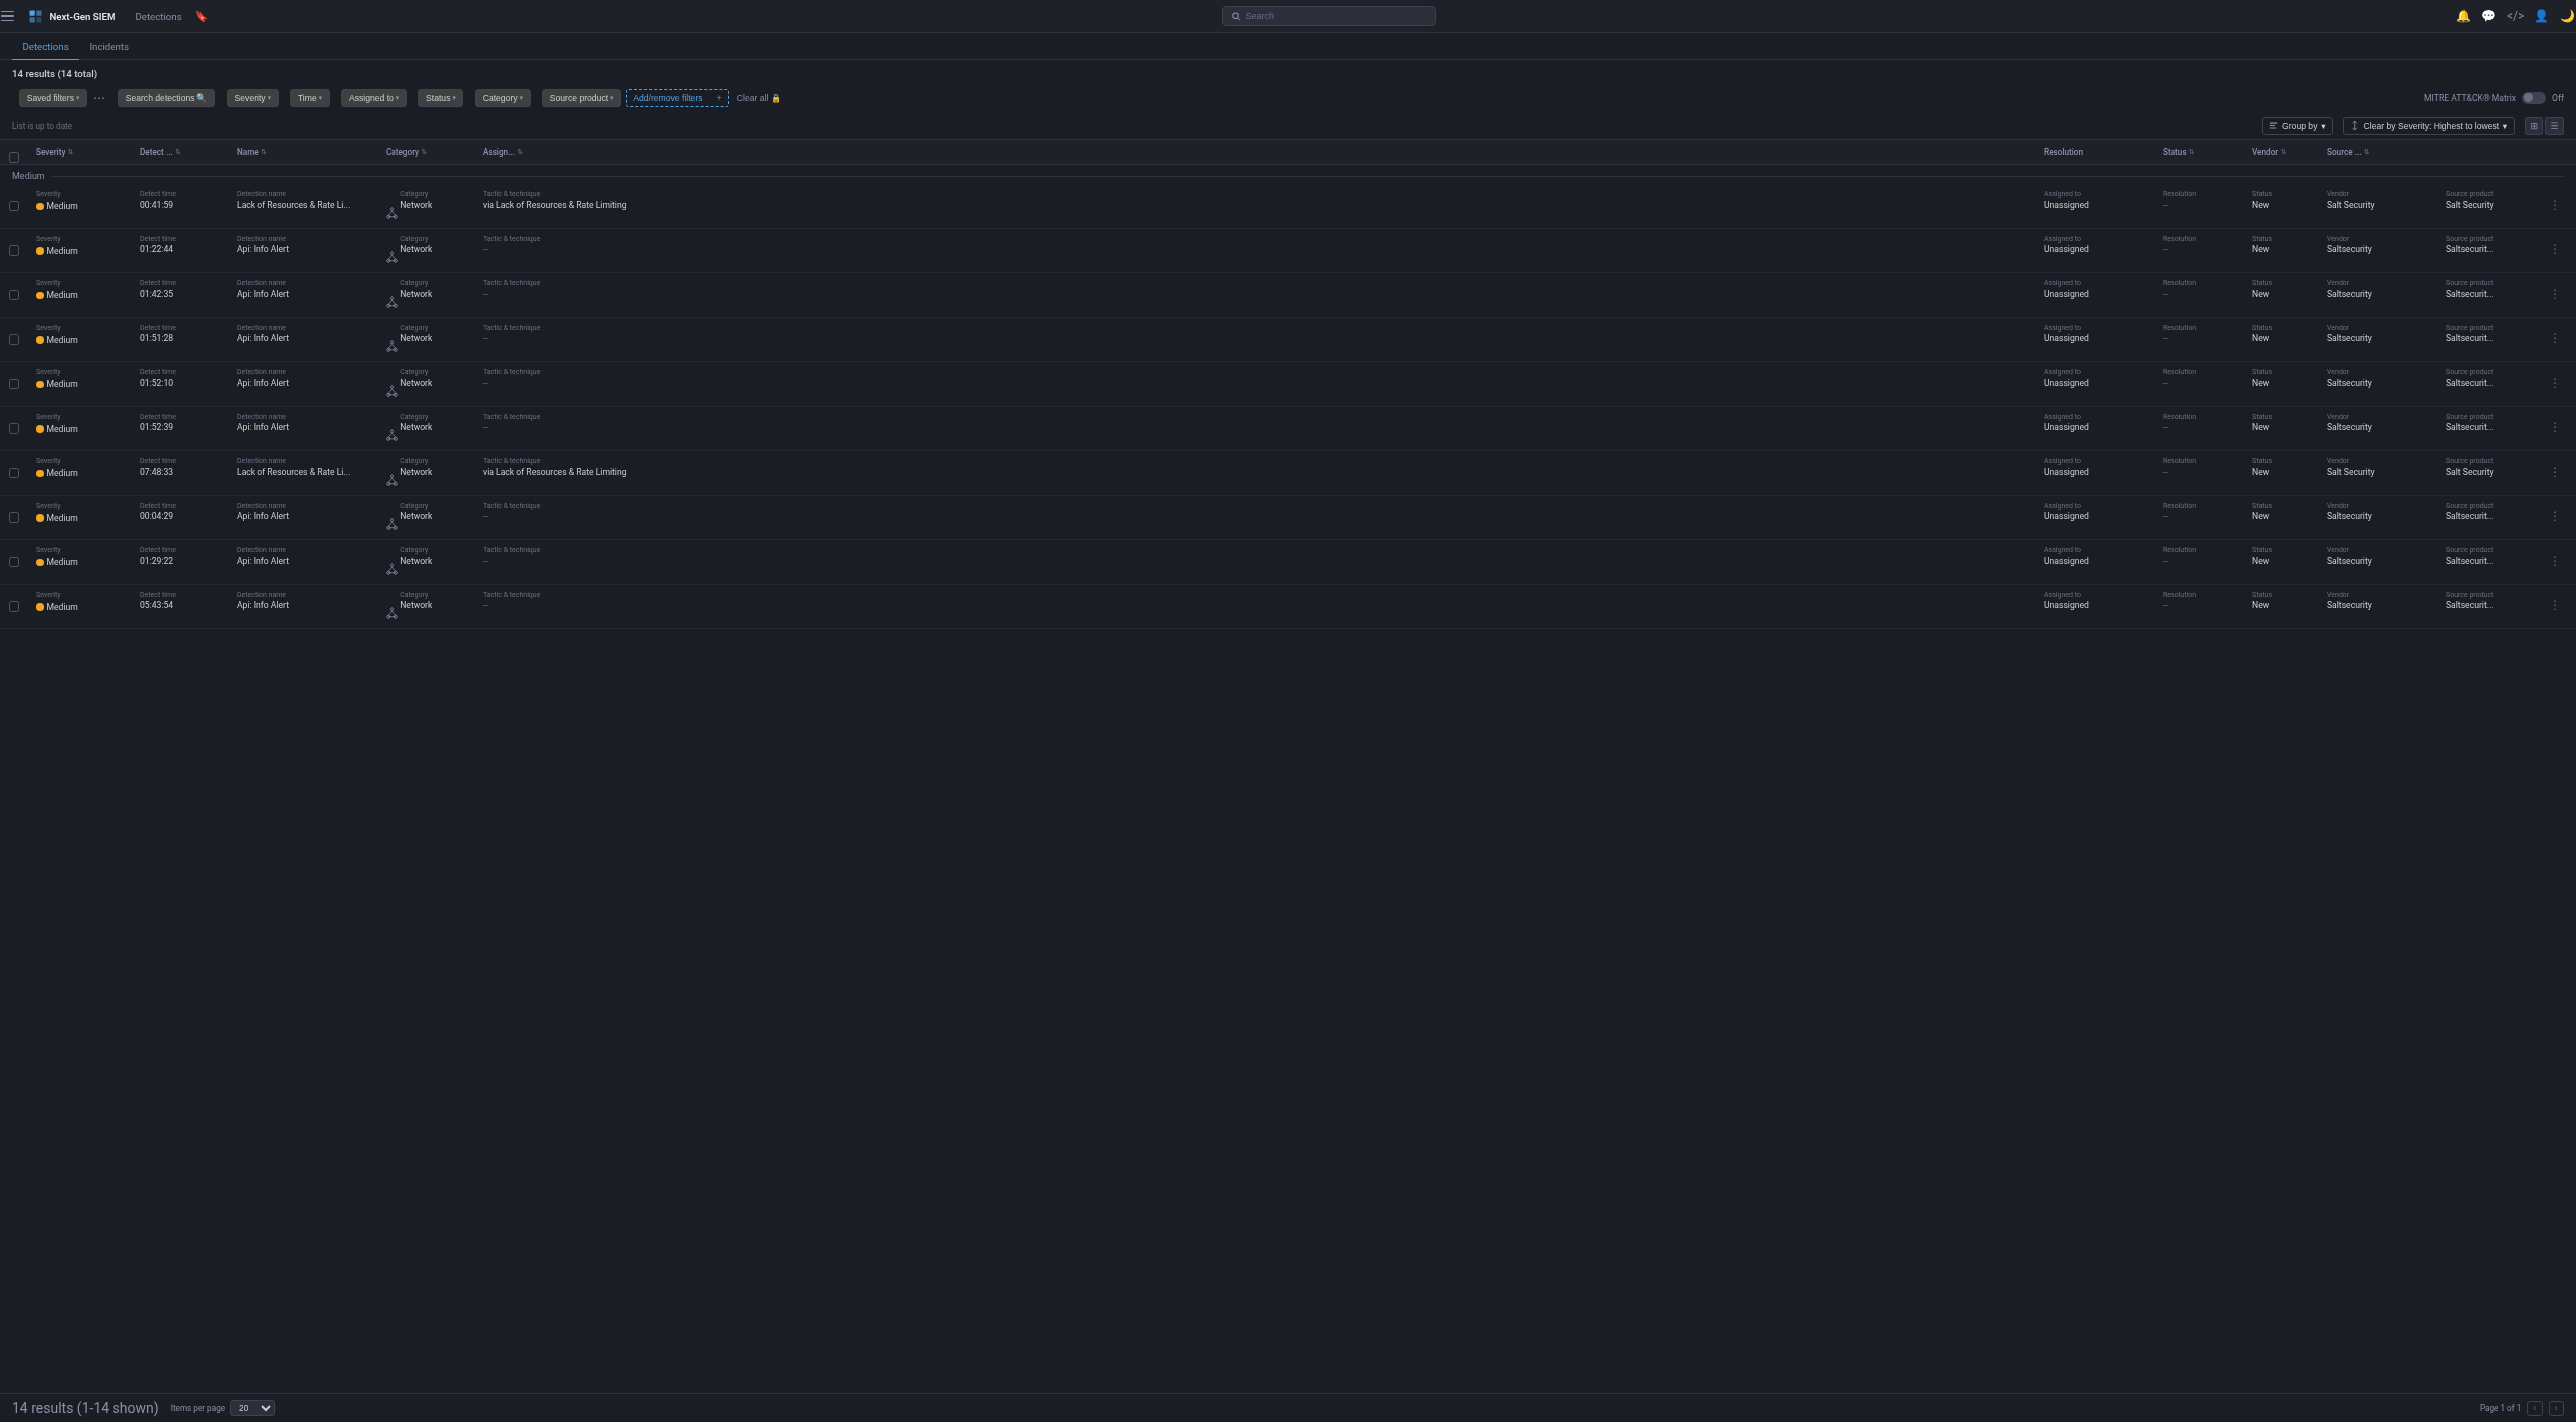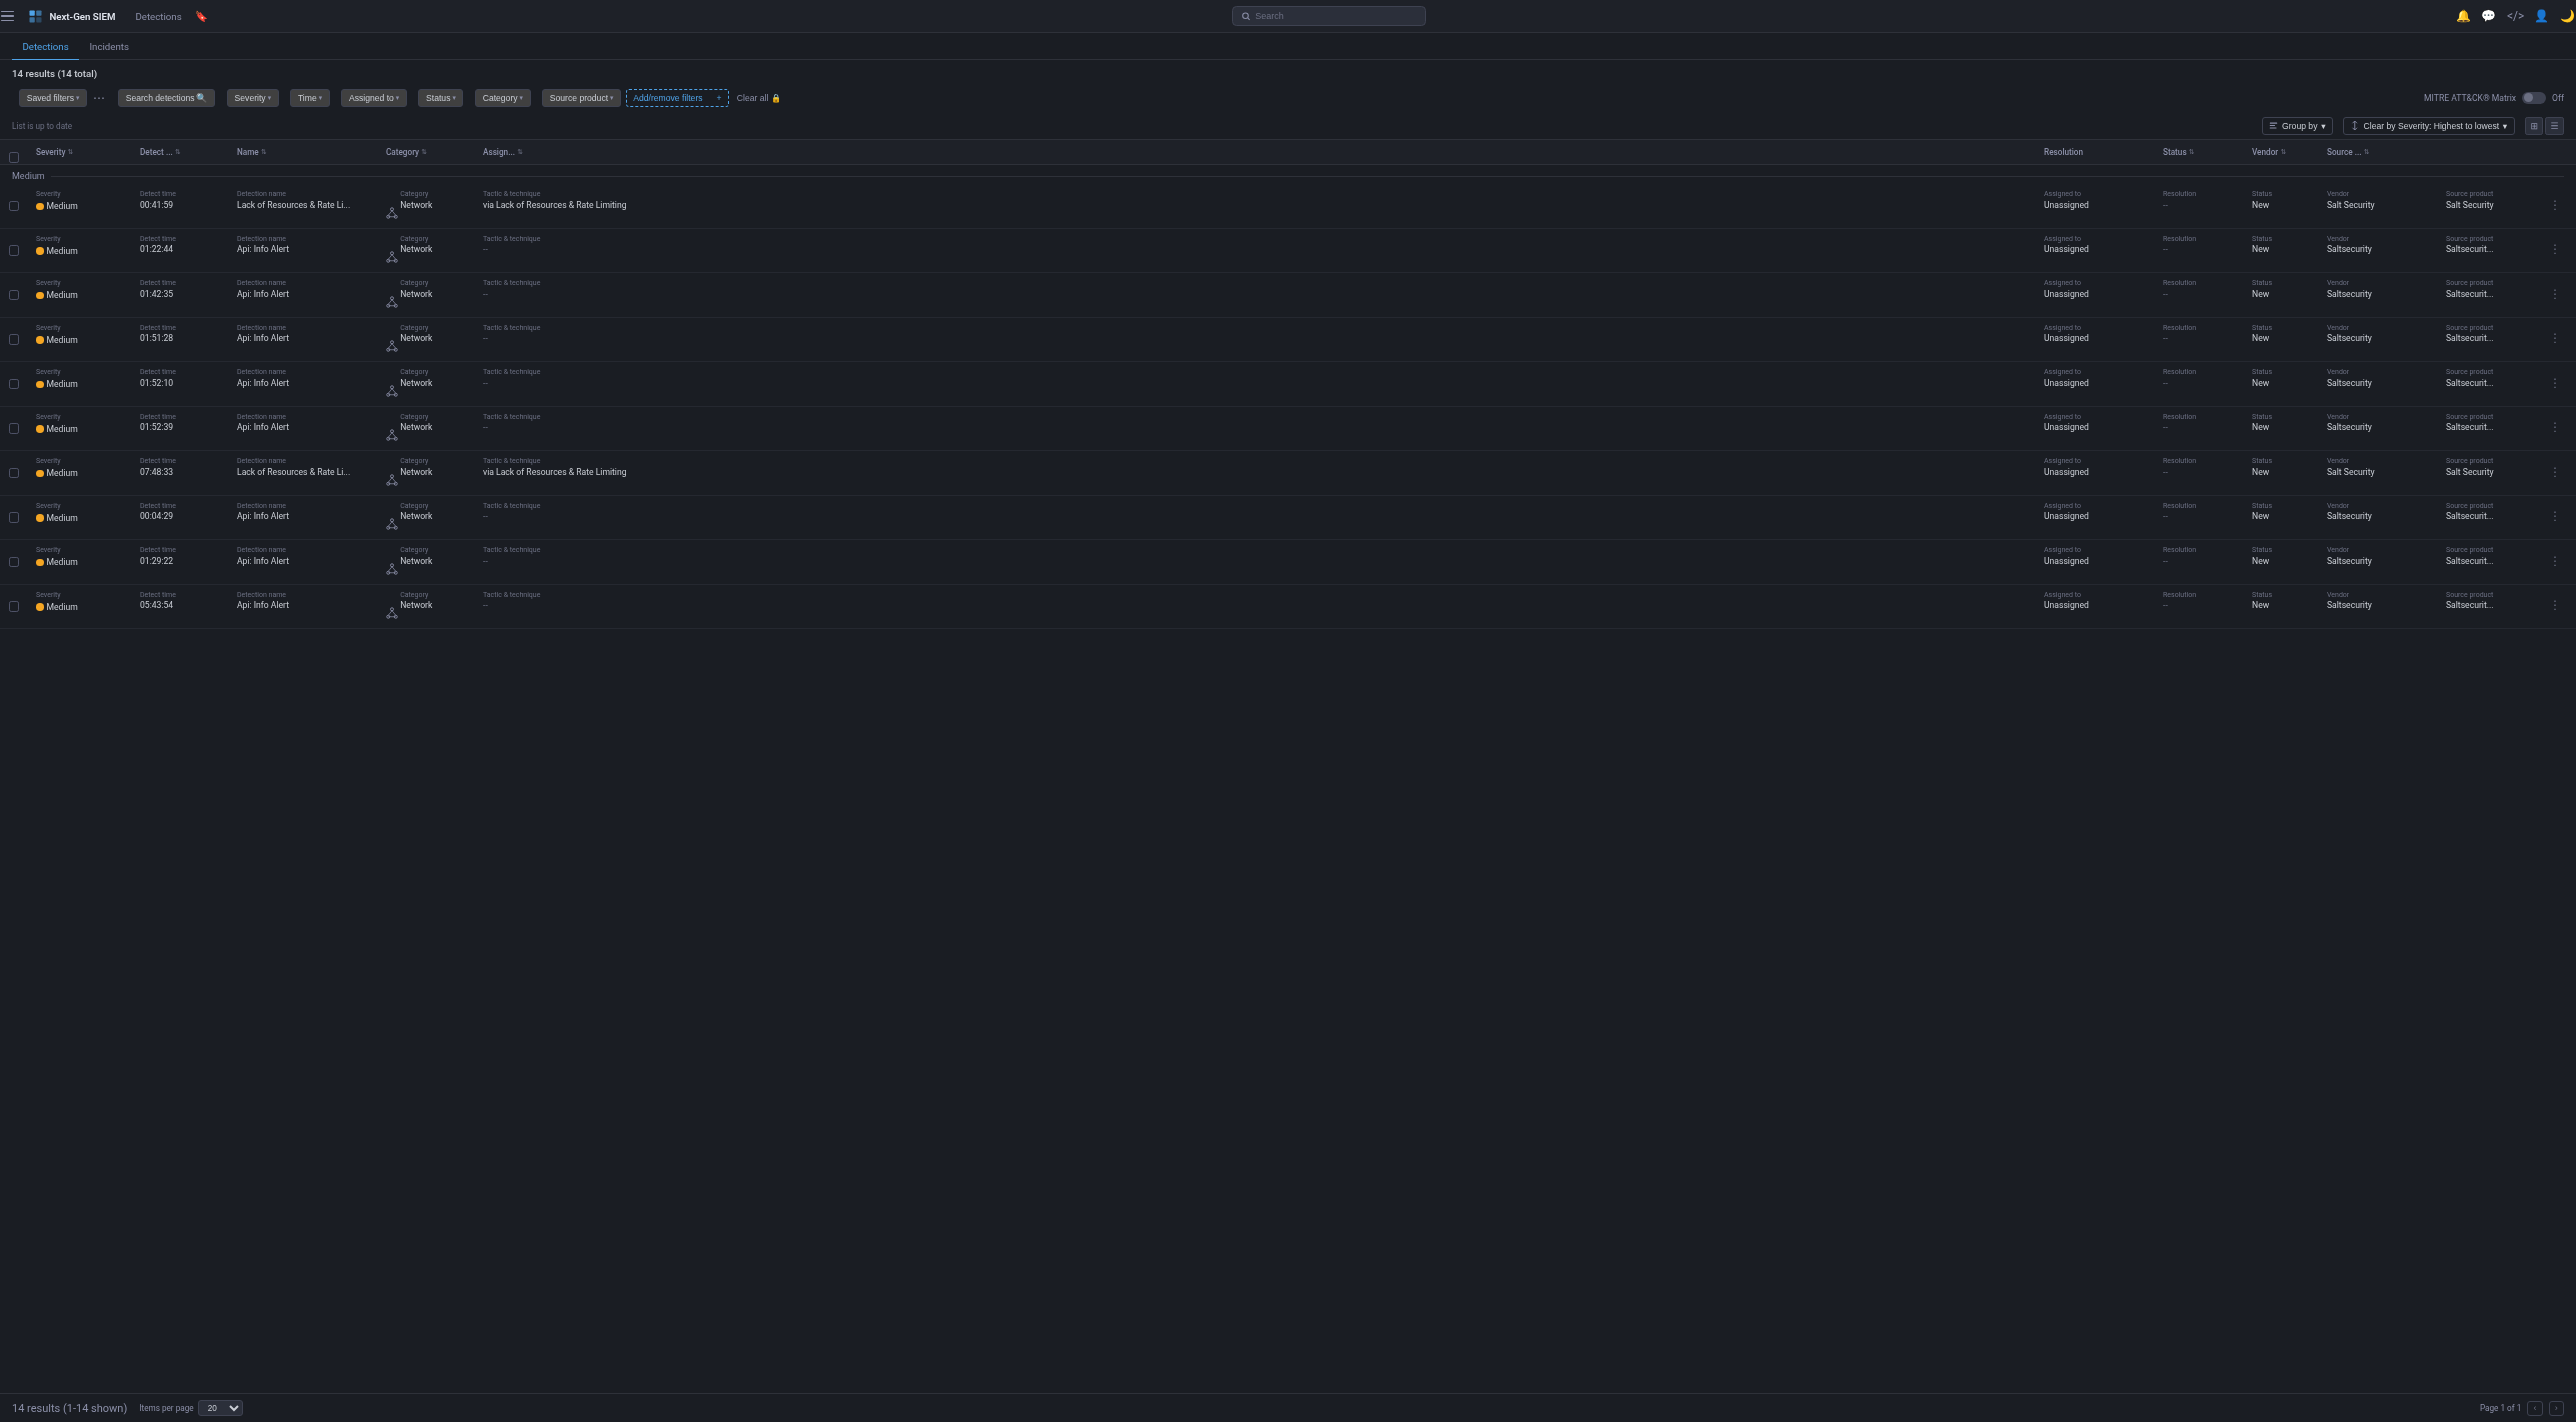--- a/index.html
+++ b/index.html
@@ -58,21 +58,21 @@
       justify-content: center;
     }
     .search-input-wrap {
       display: flex;
       align-items: center;
       background: #2b2f3a;
       border: 0.7px solid #3e4251;
       border-radius: 4.5px;
       padding: 3.7px 9px;
       gap: 4.5px;
-      width: 194px;
+      width: 214px;
     }
     .search-input-wrap input {
       background: transparent;
       border: none;
       outline: none;
       color: #8b8fa8;
       font-size: 9px;
       width: 100%;
     }
     .search-input-wrap input::placeholder { color: #6b6f82; }
@@ -353,21 +353,21 @@
       align-items: center;
       padding: 6px 12px;
       background: #1a1d23;
       border-top: 0.7px solid #2e3139;
       position: fixed;
       bottom: 0;
       left: 0;
       right: 0;
     }
     .footer-left {
-      font-size: 11px;
+      font-size: 14px;
       color: #8b8fa8;
     }
     .per-page {
       display: flex;
       align-items: center;
       gap: 4.5px;
       margin-left: 12px;
       font-size: 8.2px;
       color: #8b8fa8;
     }

